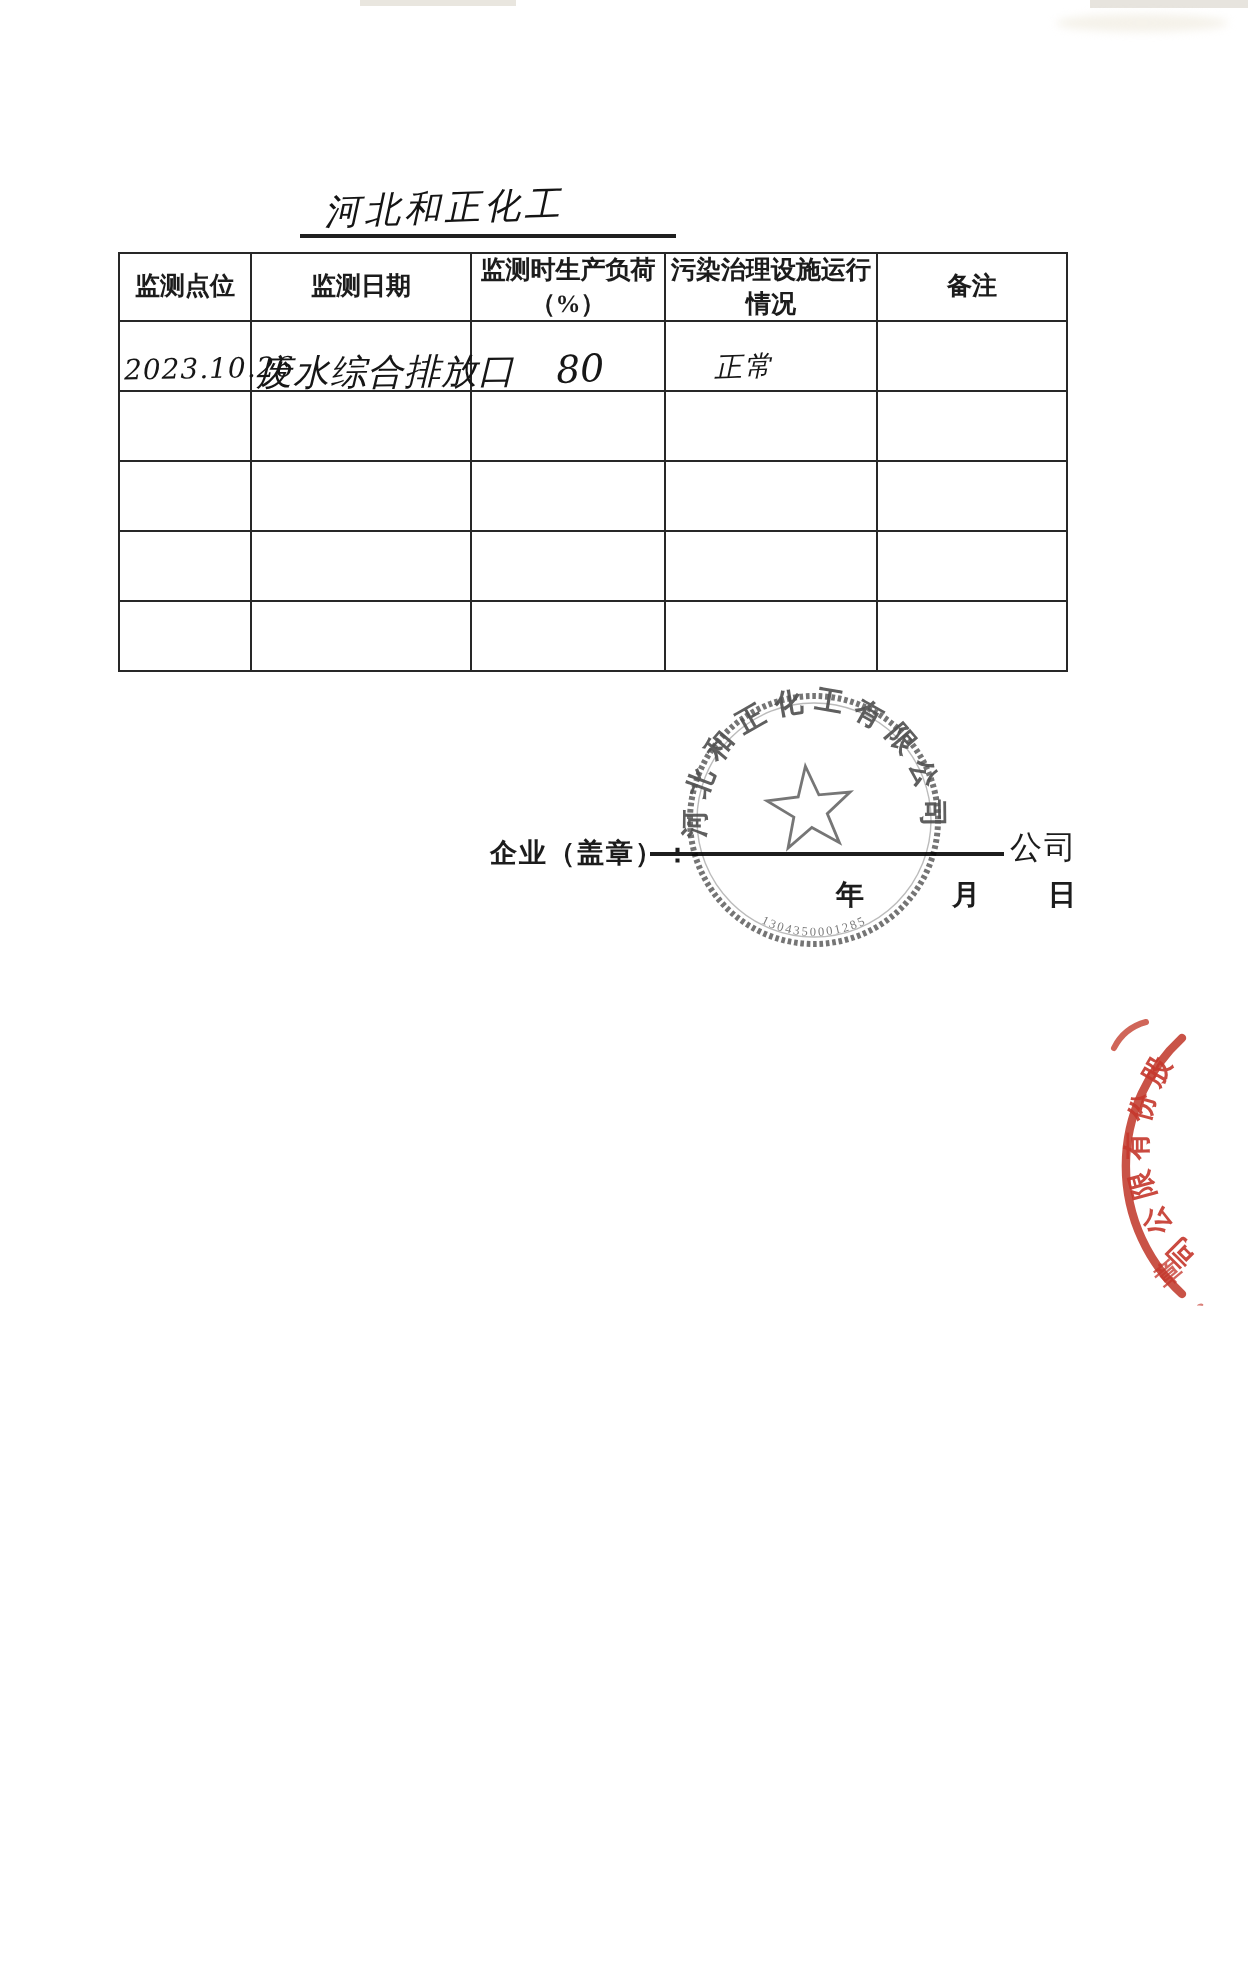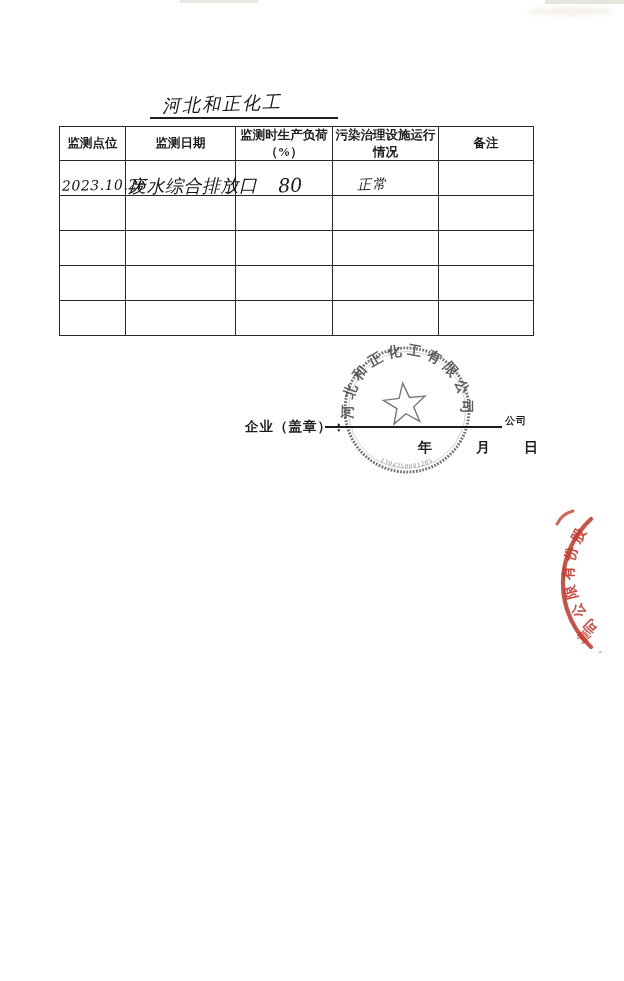--- a/index.html
+++ b/index.html
@@ -43,21 +43,21 @@
     font-family:"DejaVu Serif", serif;
   }
   .hw-date   { font-size:14px; letter-spacing:0.5px; transform:translateY(7px) rotate(-1deg); white-space:nowrap; }
   .hw-point  { font-size:18px; transform:translateY(8px) rotate(-0.5deg); white-space:nowrap; letter-spacing:0.5px; }
   .hw-load   { font-size:19px; transform:translate(6px,7px) rotate(-3deg); }
   .hw-status { font-size:14px; transform:translate(-14px,6px) rotate(-2deg); letter-spacing:1px; }
 
   
   .ent-label { left:245px; top:418px; font-size:13.5px; font-weight:bold; letter-spacing:1px; white-space:nowrap; }
   .ent-line  { left:325px; top:426px; width:177px; height:1.8px; background:#1d1d1d; }
-  .company-suffix { left:505px; top:414px; font-size:10px; font-weight:bold; letter-spacing:1px; }
+  .company-suffix { left:505px; top:414px; font-size:16px; font-weight:normal; letter-spacing:1px; }
   .ymd { position:absolute; top:439px; font-size:14px; font-weight:bold; }
   .ymd.y { left:418px; } .ymd.m { left:476px; } .ymd.d { left:524px; }
 
   .seal-svg { left:337px; top:338px; width:140px; height:144px; mix-blend-mode:multiply; opacity:0.92; }
   .redstamp-svg { left:545px; top:500px; width:79px; height:160px; mix-blend-mode:multiply; }
   svg text { font-family:"Liberation Serif", serif; }
 </style>
 </head>
 <body>
 

